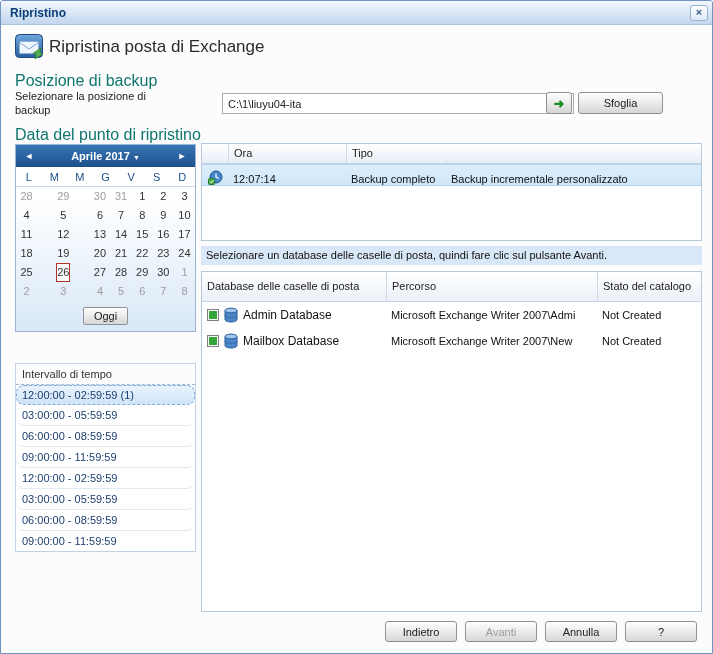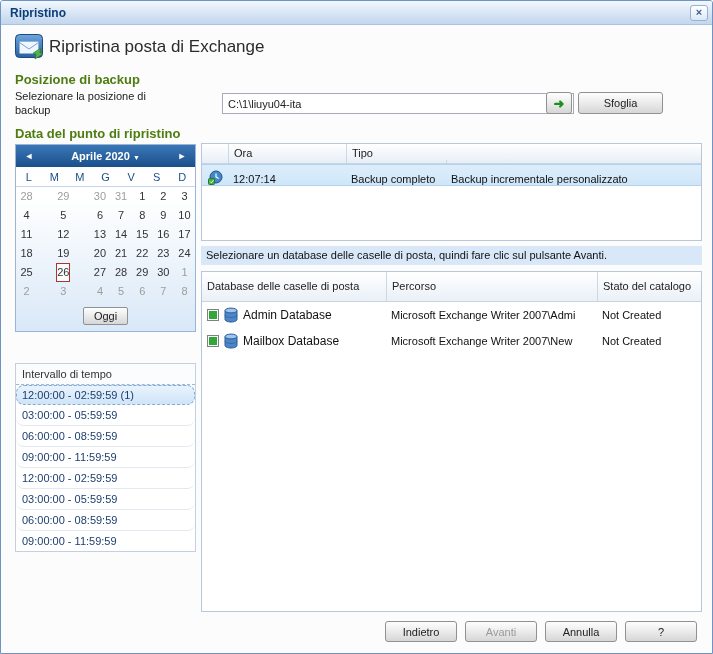--- a/index.html
+++ b/index.html
@@ -17,21 +17,21 @@
   .close-btn { margin-left:auto; width:18px; height:16px; border:1px solid #98b1cf;
                border-radius:3px; background:linear-gradient(#ffffff,#dce8f6);
                color:#3c5f8e; font-size:11px; font-weight:bold; display:flex;
                align-items:center; justify-content:center; cursor:pointer; line-height:1; }
 
   .content { position:absolute; top:24px; left:0; right:0; bottom:0; }
 
   .app-icon { position:absolute; left:13px; top:7px; }
   .page-title { position:absolute; left:48px; top:12px; font-size:17px; color:#2b2b2b; }
 
-  .section-title { position:absolute; left:14px; font-size:13px; font-weight:bold; color:#4d7c0f; }
+  .section-title { position:absolute; left:14px; font-size:16px; font-weight:normal; color:#0f766e; }
   .s1 { top:47px; } .s2 { top:101px; }
 
   .loc-label { position:absolute; left:14px; top:64px; width:162px; font-size:11px;
                color:#222; line-height:14px; }
   .path-input { position:absolute; left:185px; top:68px; width:352px; height:21px;
                 border:1px solid #a5acb5; padding:4px 5px; font-size:11px;
                 font-family:inherit; color:#222; background:#fff;margin-left:36px; }
   .go-btn { position:absolute; left:545px; top:67px; width:26px; height:22px; }
   .go-arrow { color:#1e8f1e; font-size:13px; font-weight:bold; line-height:1; }
   .browse-btn { position:absolute; left:577px; top:67px; width:85px; height:22px; }
@@ -154,21 +154,21 @@
     <button class="btn go-btn">
         <span class="go-arrow">➜</span>
       </button>
     <button class="btn browse-btn">Sfoglia</button>
 
     <div class="section-title s2">Data del punto di ripristino</div>
 
     <div class="calendar">
       <div class="cal-header">
         <span class="cal-nav">◄</span>
-        <span class="cal-month"><span>Aprile 2020</span> <span class="dd">▼</span></span>
+        <span class="cal-month"><span>Aprile 2017</span> <span class="dd">▼</span></span>
         <span class="cal-nav">►</span>
       </div>
       <div class="cal-days">
         <span>L</span>
         <span>M</span>
         <span>M</span>
         <span>G</span>
         <span>V</span>
         <span>S</span>
         <span>D</span>

